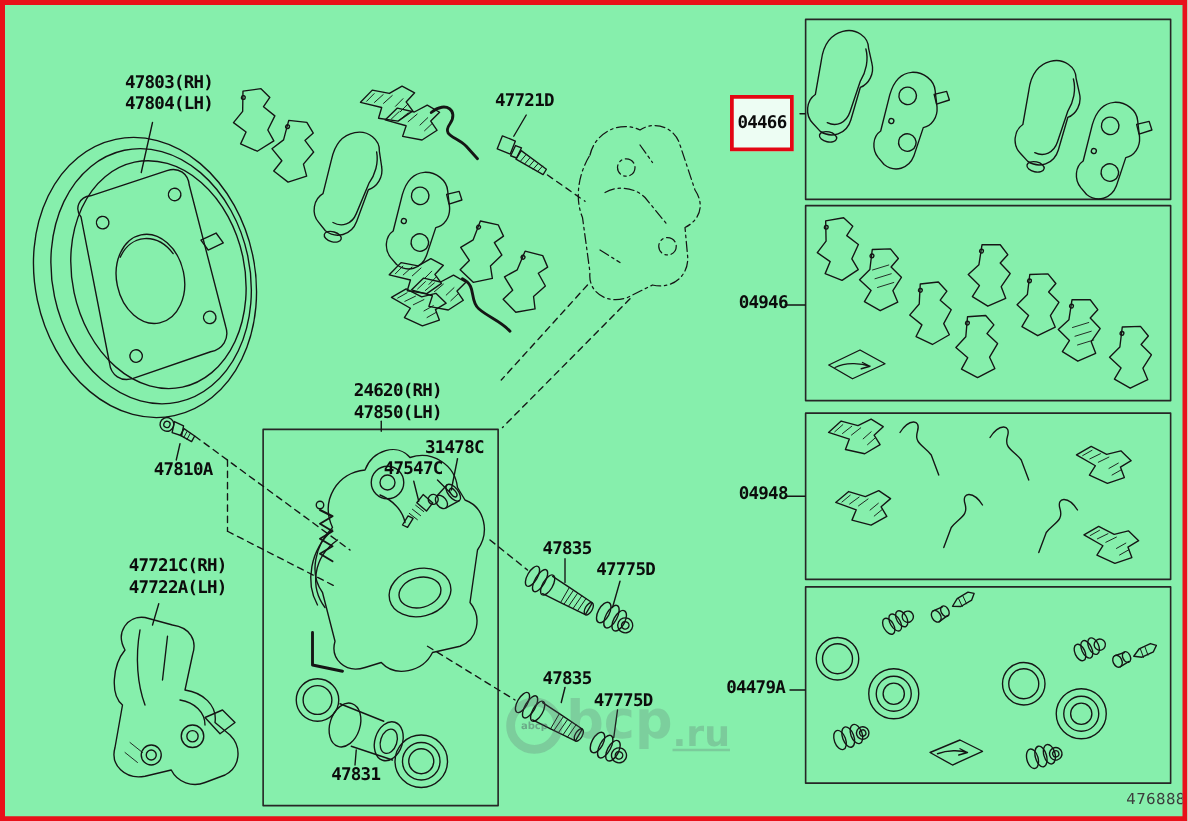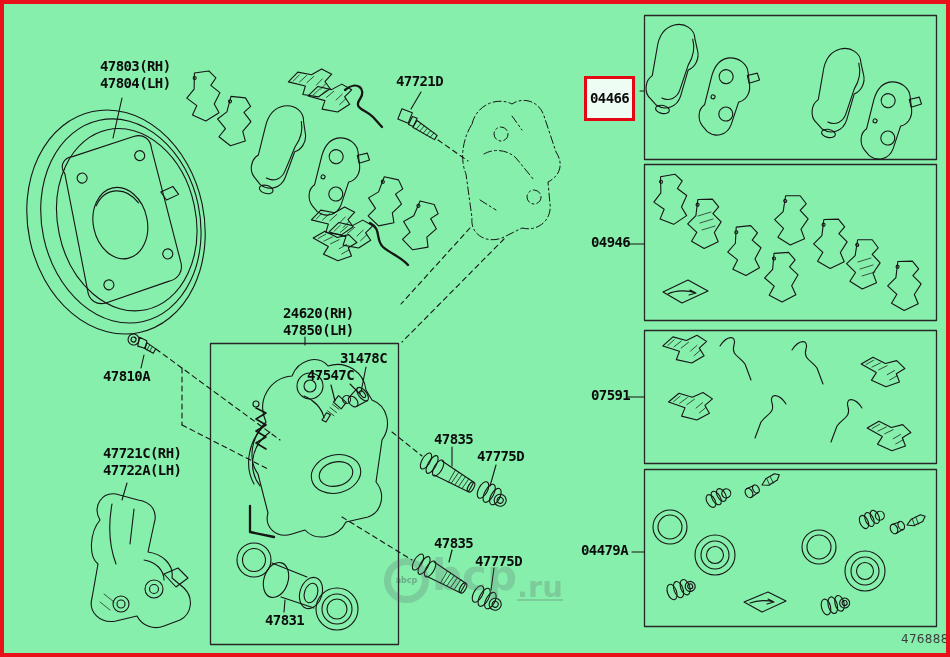--- a/index.html
+++ b/index.html
@@ -13,21 +13,21 @@
   .art .phantom{stroke-dasharray:8 3 2 3;stroke-width:1;}
   .art .hatch{stroke-width:0.7;}
   .art .box{stroke-width:1.3;stroke:#262626;}
   .art .ldr{stroke-width:1;}
   .lbl{position:absolute;font-weight:bold;font-size:14px;letter-spacing:-0.6px;
        color:#0c0c0c;line-height:16.5px;white-space:nowrap;}
   .lbl span{display:block;}
   .hl{border:3px solid #e30613;padding:11px 3px;background:rgba(255,255,255,.85);}
   .dwg-num{position:absolute;left:897px;top:628px;font-family:"DejaVu Sans","Liberation Sans",sans-serif;
        font-size:12px;color:#3c3c3c;letter-spacing:.3px;}
-  .wm{position:absolute;left:380px;top:545px;display:flex;align-items:flex-start;pointer-events:none;}
+  .wm{position:absolute;left:401px;top:545px;display:flex;align-items:flex-start;pointer-events:none;}
   .wm-ring{width:31px;height:31px;border:7px solid rgba(90,95,105,.24);border-radius:50%;
        display:flex;align-items:center;justify-content:center;margin-top:9px;}
   .wm-logo{font-family:"DejaVu Sans",sans-serif;font-size:8px;font-weight:bold;color:rgba(70,75,85,.42);}
   .wm-main{font-family:"DejaVu Sans",sans-serif;font-weight:bold;font-size:42px;line-height:54px;
        color:rgba(90,95,105,.22);margin-left:3px;}
   .wm-tld{font-family:"DejaVu Sans",sans-serif;font-weight:bold;font-size:29px;line-height:35px;
        color:rgba(90,95,105,.25);margin-top:21px;text-decoration:underline;}
 </style>
 </head>
 <body>
@@ -333,28 +333,28 @@
 
 <div class="lbl hl" style="left:580px;top:72px">
   <span>04466</span>
 </div>
 
 <div class="lbl" style="left:587px;top:230px">
   <span>04946</span>
 </div>
 
 <div class="lbl" style="left:587px;top:383px">
-  <span>07591</span>
+  <span>04948</span>
 </div>
 
 <div class="lbl" style="left:577px;top:538px">
   <span>04479A</span>
 </div>
 
-<div class="lbl" style="left:99px;top:364px">
+<div class="lbl" style="left:119px;top:364px">
   <span>47810A</span>
 </div>
 
 <div class="lbl" style="left:99px;top:441px">
   <span>47721C(RH)</span>
   <span>47722A(LH)</span>
 </div>
 
 <div class="lbl" style="left:279px;top:301px">
   <span>24620(RH)</span>

